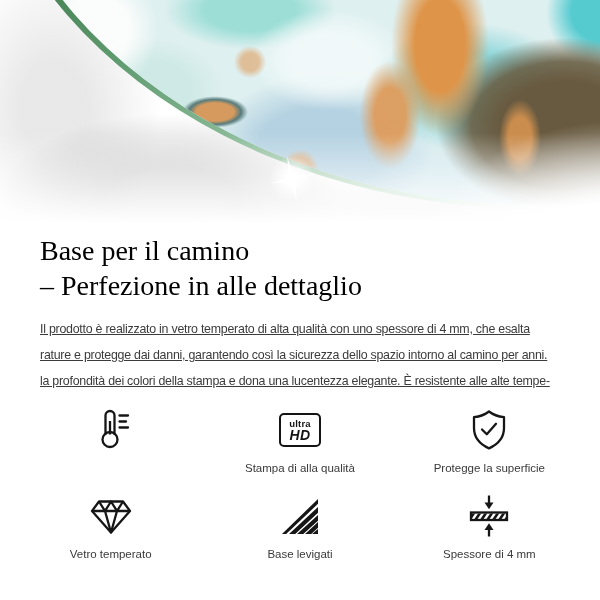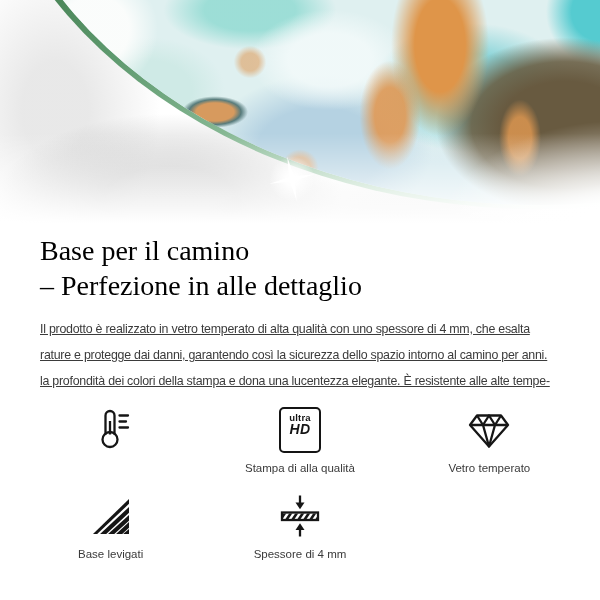--- a/index.html
+++ b/index.html
@@ -74,21 +74,21 @@
   .features{
     display:grid;grid-template-columns:repeat(3,1fr);row-gap:18px;
     margin:13px 16px 0 16px;
   }
   .feature{display:flex;flex-direction:column;align-items:center;}
   .feature .ic{height:46px;display:flex;align-items:center;justify-content:center;}
   .feature .lbl{margin-top:9px;font-size:11.5px;color:#3a3a3a;line-height:13px;}
   .icon-stroke{stroke:#161616;fill:none;stroke-width:2.3;}
   
   .uhd{
-    border:2.5px solid #141414;border-radius:5px;width:34px;padding:4px 2px 15px 2px;
+    border:2.5px solid #141414;border-radius:5px;width:34px;padding:4px 2px 3px 2px;
     text-align:center;color:#141414;line-height:1;
   }
   .uhd .u{font-size:9.5px;font-weight:600;letter-spacing:.2px;}
   .uhd .h{font-size:14px;font-weight:700;margin-top:0;letter-spacing:.3px;font-style:italic;}
 </style>
 </head>
 <body>
 
 <div class="hero">
   <div class="glass-rim"></div>
@@ -132,20 +132,29 @@
   <div class="feature">
     <div class="ic">
       <div class="uhd">
         <div class="u">ultra</div>
         <div class="h">HD</div>
       </div>
     </div>
     <div class="lbl">Stampa di alla qualità</div>
   </div>
 
+  <div class="feature">
+    <div class="ic">
+      <svg viewBox="0 0 46 46" width="46" height="46">
+        <path class="icon-stroke" stroke-width="2.4" stroke-linejoin="round" d="M23 4.5 C18.5 8 13 9.6 8 10.2 V21 C8 30.5 14.3 37.4 23 41.4 C31.7 37.4 38 30.5 38 21 V10.2 C33 9.6 27.5 8 23 4.5 Z"></path>
+        <path class="icon-stroke" stroke-width="2.4" stroke-linecap="round" stroke-linejoin="round" d="M16 22.5 L20.8 27.3 L30 16.8"></path>
+      </svg>
+    </div>
+    <div class="lbl">Protegge la superficie</div>
+  </div>
 
   <div class="feature">
     <div class="ic">
       <svg viewBox="0 0 46 46" width="46" height="46">
         <path class="icon-stroke" stroke-width="2" stroke-linejoin="round" d="M11 8.5 H35 L42 18 L23 39.5 L4 18 Z"></path>
         <path class="icon-stroke" stroke-width="2" stroke-linejoin="round" d="M4 18 H42 M11 8.5 L17 18 L23 8.5 L29 18 L35 8.5 M17 18 L23 39.5 L29 18"></path>
       </svg>
     </div>
     <div class="lbl">Vetro temperato</div>
   </div>

